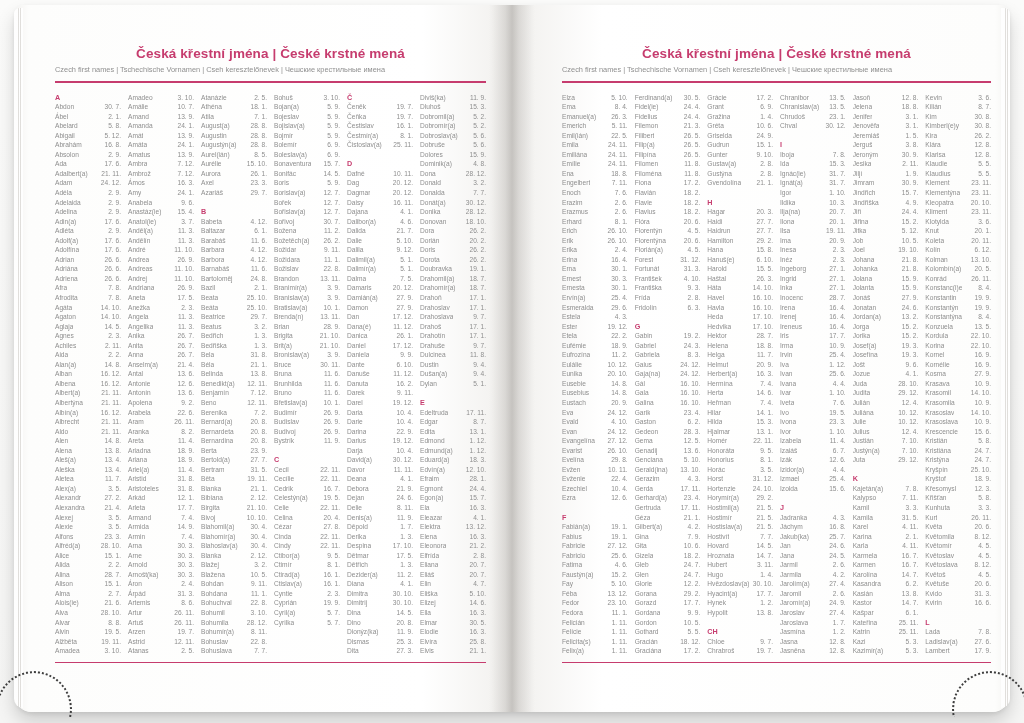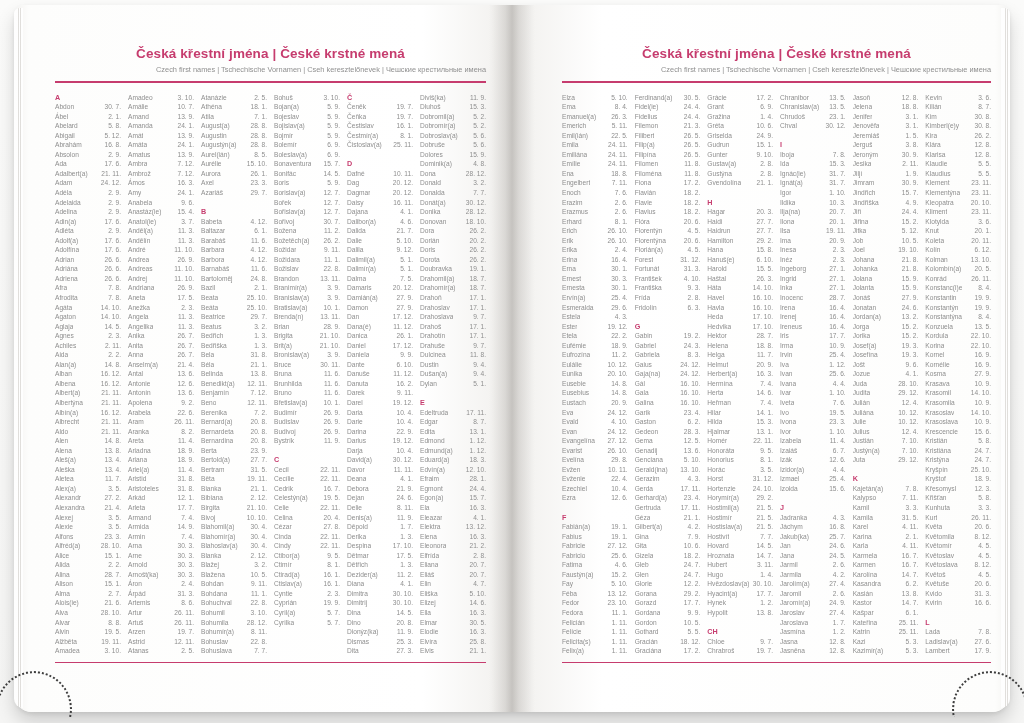--- a/index.html
+++ b/index.html
@@ -22,21 +22,21 @@
   .page.left::before{left:0;border-radius:10px 0 0 16px;}
   .page.right::before{right:0;border-radius:0 10px 16px 0;}
   .spine{position:absolute;left:50%;top:0;height:100%;width:46px;transform:translateX(-50%);
      background:linear-gradient(90deg,rgba(0,0,0,0) 0%,rgba(60,55,50,.10) 35%,rgba(60,55,50,.20) 50%,rgba(60,55,50,.10) 65%,rgba(0,0,0,0) 100%);}
 
   
   .tb{position:absolute;top:40px;}
   .tb.tl{left:41px;width:431px;}
   .tb.tr{left:548px;width:429px;}
   .ttl{text-align:center;font-size:13.5px;line-height:17px;font-weight:bold;letter-spacing:.1px;}
-  .sub{text-align:right;font-size:7.4px;line-height:12px;color:#8f8f8f;margin-top:2px;}
+  .sub{text-align:left;font-size:7.4px;line-height:12px;color:#8f8f8f;margin-top:2px;}
   .rule{height:1.5px;margin-top:5px;}
   .rule.bottom{margin-top:6px;}
   .cols{display:flex;gap:7px;margin-top:10px;}
   .col{flex:1 1 0;min-width:0;}
   .row{display:flex;justify-content:space-between;align-items:baseline;height:9.55px;
        font-size:6.6px;line-height:9.55px;color:#8e8e8e;white-space:nowrap;}
   .row .nm{overflow:hidden;}
   .row .dt{margin-left:3px;}
   .row.head{font-weight:bold;font-size:7.2px;}
   .row.empty{visibility:hidden;}

